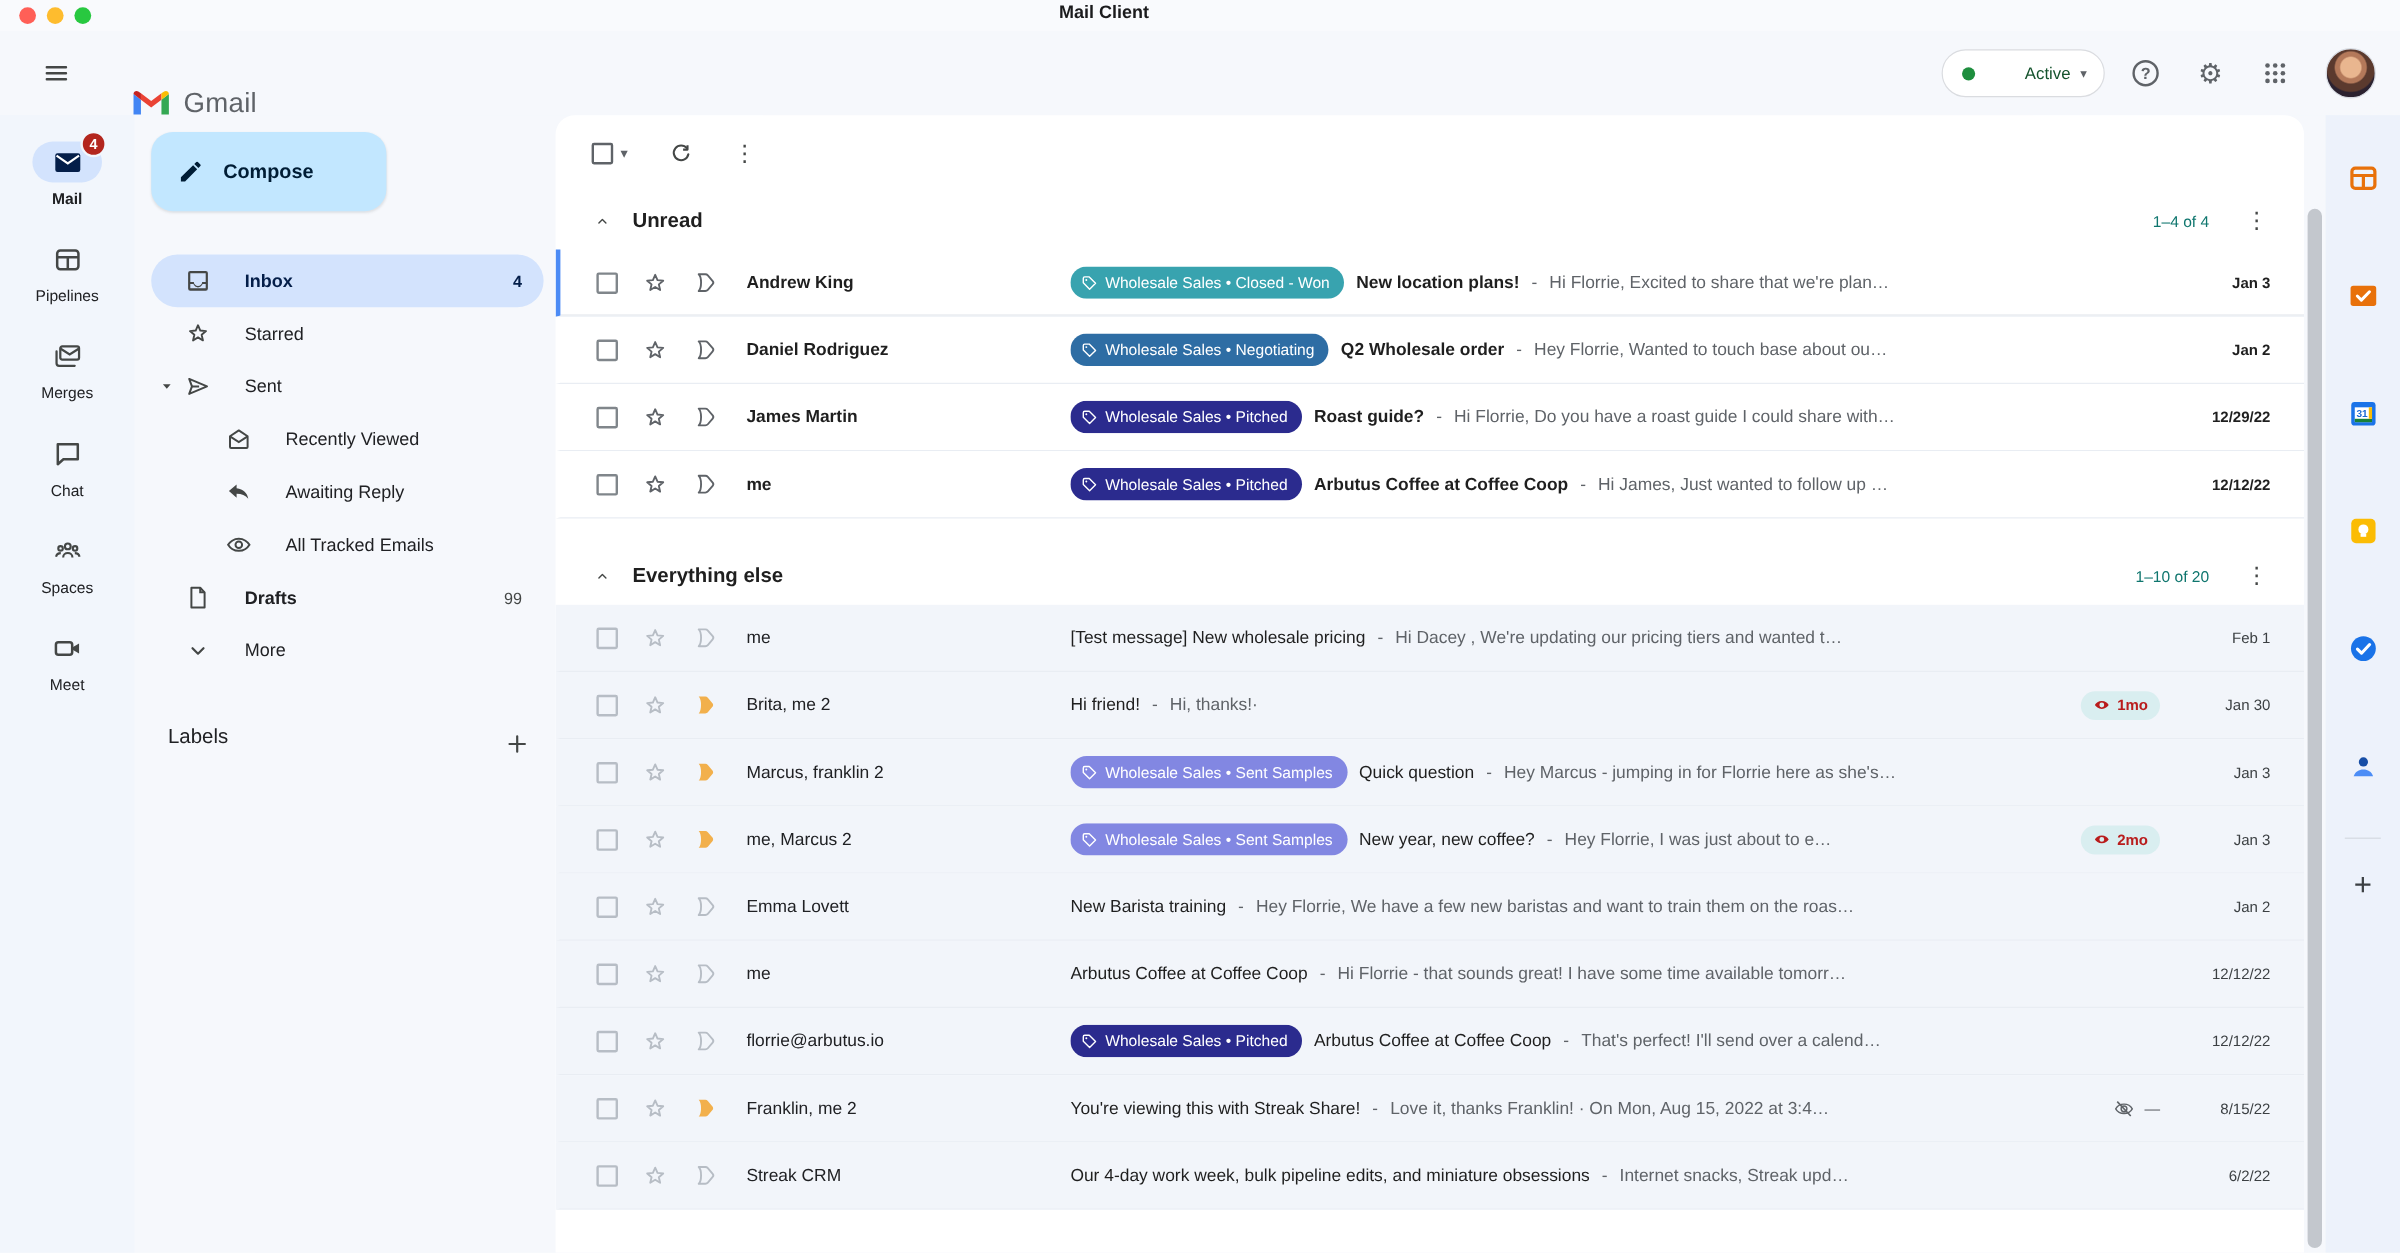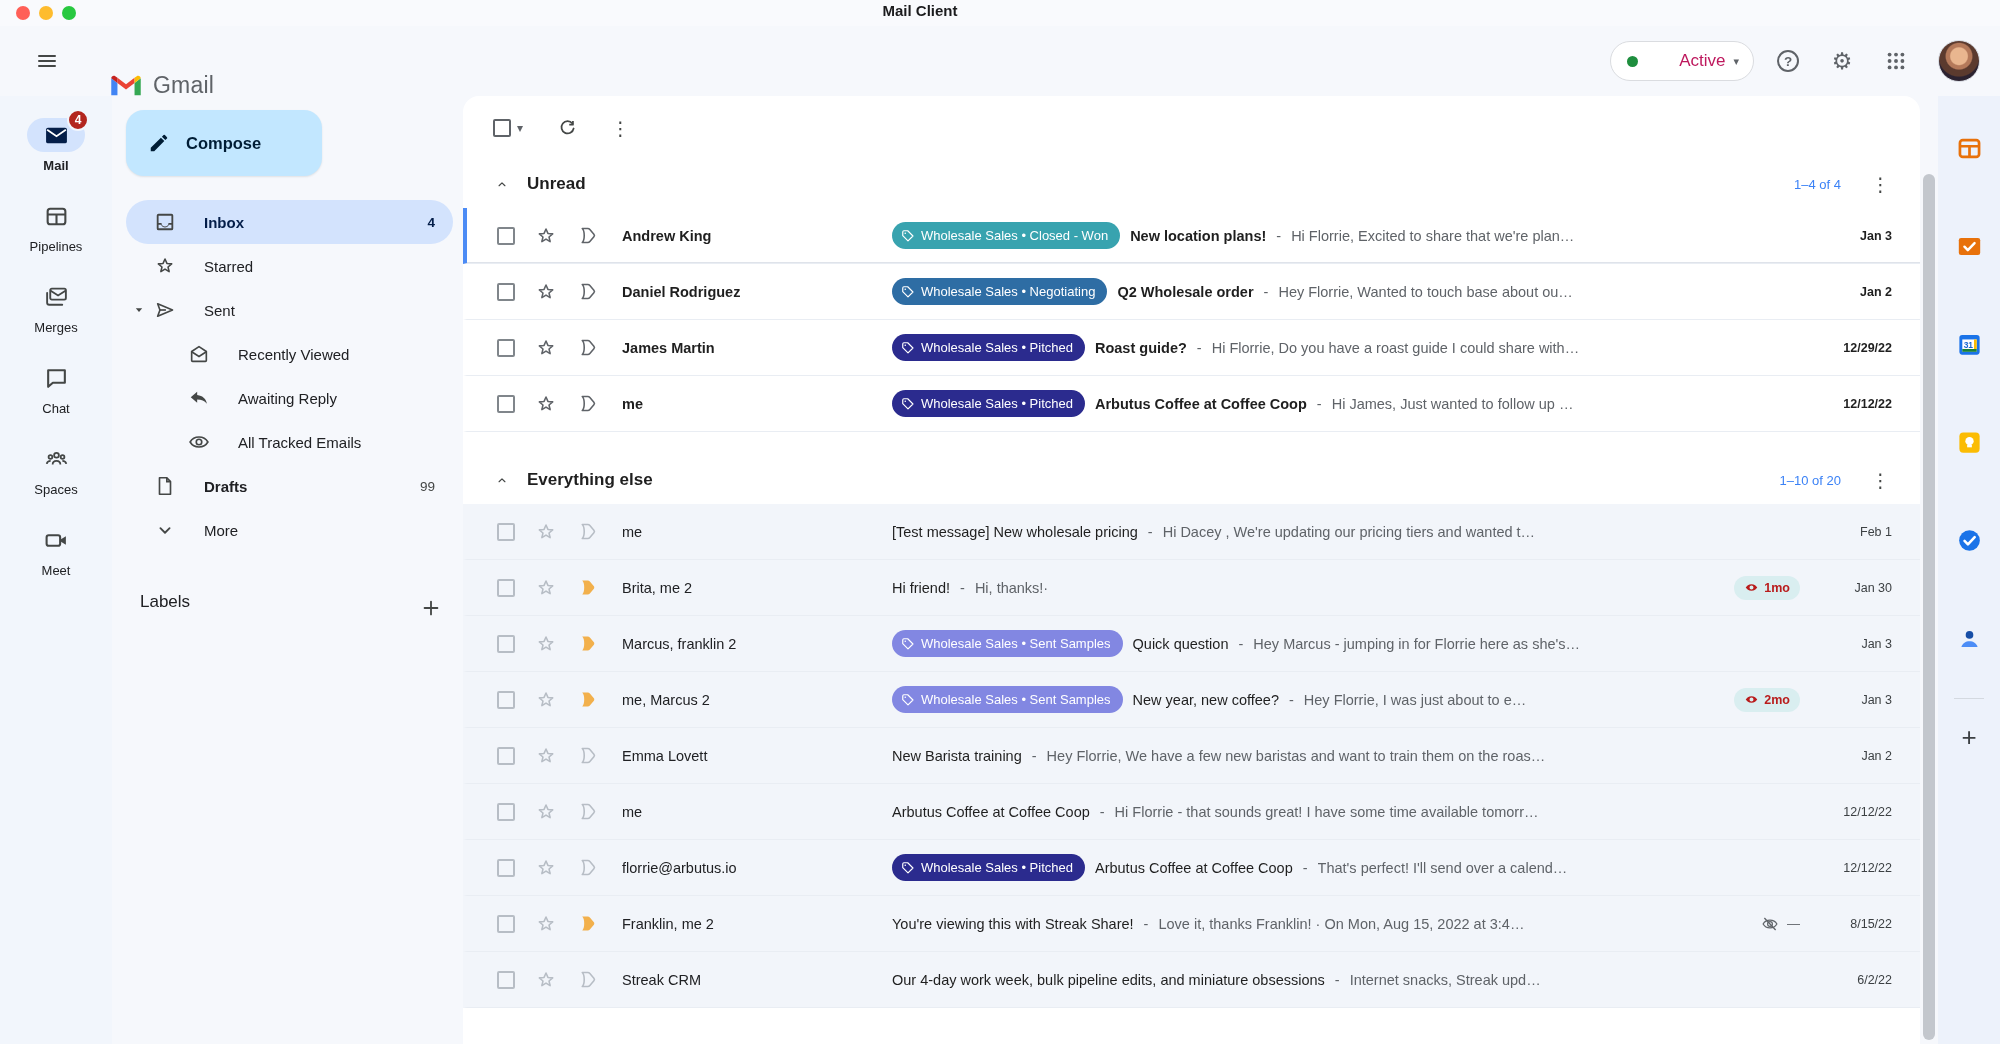--- a/index.html
+++ b/index.html
@@ -20,21 +20,21 @@
   .logo { display:flex; align-items:center; gap:9px; margin-left:38px;margin-top:48px; }
   .logo-text { font-size:23px; color:#5f6368; letter-spacing:.2px; }
   .searchbar { margin-left:128px; width:880px; height:48px; background:#eaf1fb; border-radius:24px; display:flex; align-items:center; padding:0 10px 0 14px; }
   .searchbar .mag { width:44px; height:44px; color:#444746; }
   .searchbar input { flex:1; border:none; outline:none; background:transparent; font-size:16px; color:#202124; font-family:inherit; }
   .searchbar input::placeholder { color:#4a4f54; opacity:1; }
   .searchbar .tune { width:44px; height:44px; color:#444746; }
   .header-right { margin-left:auto; display:flex; align-items:center; gap:14px; }
   .status-pill { display:flex; align-items:center; gap:8px; height:40px; padding:0 14px 0 16px; background:#fff; border:1px solid #dadce0; border-radius:20px; cursor:pointer; }
   .status-dot { width:11px; height:11px; border-radius:50%; background:#1e8e3e; }
-  .status-label { font-size:17px; color:#be185d;margin-left:33px; }
+  .status-label { font-size:14px; color:#14532d;margin-left:33px; }
   .caret { font-size:11px; color:#5f6368; }
   .help-btn { width:40px; height:40px; color:#5f6368; }
   .help-circle { width:22px; height:22px; border:2px solid #5f6368; border-radius:50%; display:flex; align-items:center; justify-content:center; font-size:13.5px; font-weight:bold; }
   .gear-btn { width:40px; height:40px; font-size:23px; color:#5f6368; }
   .grid-btn { width:40px; height:40px; color:#5f6368; }
   .avatar { width:42px; height:42px; border-radius:50%; margin-left:8px; cursor:pointer;
             background:radial-gradient(circle at 50% 38%, #e9b68f 0 26%, #b4795a 30% 40%, #5b3a2e 44% 62%, #2b2230 66%); border:1px solid #d8dce3; }
 
   
   .app-body { display:flex; height:948px; }
@@ -47,21 +47,21 @@
   .rail-pill svg { width:25px; height:25px; }
   .rail-badge { position:absolute; top:-9px; right:-4px; min-width:22px; height:22px; border-radius:11px; background:#b3261e; color:#fff; font-size:12px; font-weight:bold; display:flex; align-items:center; justify-content:center; border:2px solid #f2f6fc; }
   .rail-label { margin-top:6px; font-size:13px; color:#202124; }
   .rail-item.active .rail-label { font-weight:bold; }
 
   
   .nav { width:351px; padding:14px 10px 0 14px; }
   .compose { width:196px; height:66px; background:#c2e7ff; border-radius:18px; display:flex; align-items:center; gap:16px; padding:0 22px; cursor:pointer; box-shadow:0 1px 2px rgba(60,64,67,.12); }
   .compose svg { width:22px; height:22px; color:#001d35; }
   .compose-label { font-size:16.5px; font-weight:bold; color:#001d35; }
-  .nav-list { margin-top:24px; }
+  .nav-list { margin-top:36px; }
   .nav-item { height:44px; display:flex; align-items:center; border-radius:22px; padding:0 18px 0 28px; position:relative; cursor:pointer; color:#202124; }
   .nav-item.active { background:#d3e3fd; }
   .nav-item .nicon { width:22px; height:22px; margin-right:28px; color:#444746; flex:none; }
   .nav-item.indent { padding-left:62px; }
   .nav-item .nlabel { font-size:15px; white-space:nowrap; }
   .nav-item.active .nlabel, .nav-item.active .ncount { font-weight:bold; color:#041e49; }
   .nav-item.bold .nlabel { font-weight:bold; }
   .nav-item .ncount { margin-left:auto; font-size:13.5px; color:#444746; }
   .nav-item .disclosure { position:absolute; left:6px; width:14px; height:14px; color:#444746; }
   .labels-row { display:flex; align-items:flex-start; margin:40px 6px 0 14px; }
@@ -74,21 +74,21 @@
   .toolbar { height:64px; display:flex; align-items:center; gap:26px; padding:0 0 0 30px; }
   .sel-box { display:flex; align-items:center; gap:6px; cursor:pointer; }
   .cb { width:18px; height:18px; border:2px solid #5f6368; border-radius:2px; }
   .toolbar .caret2 { font-size:12px; color:#5f6368; }
   .tool-refresh { width:36px; height:36px; color:#444746; cursor:pointer; display:flex; align-items:center; justify-content:center; }
   .tool-dots, .sec-dots { font-size:19px; color:#444746; cursor:pointer; line-height:1; }
 
   .section-header { height:48px; display:flex; align-items:center; padding:0 30px 0 32px; }
   .sec-chev { width:14px; height:14px; color:#444746; margin-right:18px; cursor:pointer; }
   .sec-title { font-size:17px; font-weight:bold; color:#1f1f1f; }
-  .sec-range { margin-left:auto; font-size:13px; color:#3b82f6; margin-right:30px; }
+  .sec-range { margin-left:auto; font-size:13px; color:#0f766e; margin-right:30px; }
   .section + .section { margin-top:24px; }
 
   .mail-row { height:56px; display:flex; align-items:center; padding-right:28px; border-left:4px solid transparent; border-bottom:1px solid #e9edf3; cursor:pointer; }
   .mail-row.unread { background:#fff; }
   .mail-row.read { background:#f2f5fa; }
   .mail-row.selected { border-left-color:#4c8bf5; box-shadow:inset 0 -1px 0 #dfe3ea; }
   .row-cb { width:18px; height:18px; border:2px solid #80868b; border-radius:2px; margin-left:30px; flex:none; }
   .mail-row.read .row-cb { border-color:#b7bdc5; }
   .row-star { width:22px; height:22px; margin-left:20px; color:#5f6368; flex:none; }
   .mail-row.read .row-star { color:#b7bdc5; }

